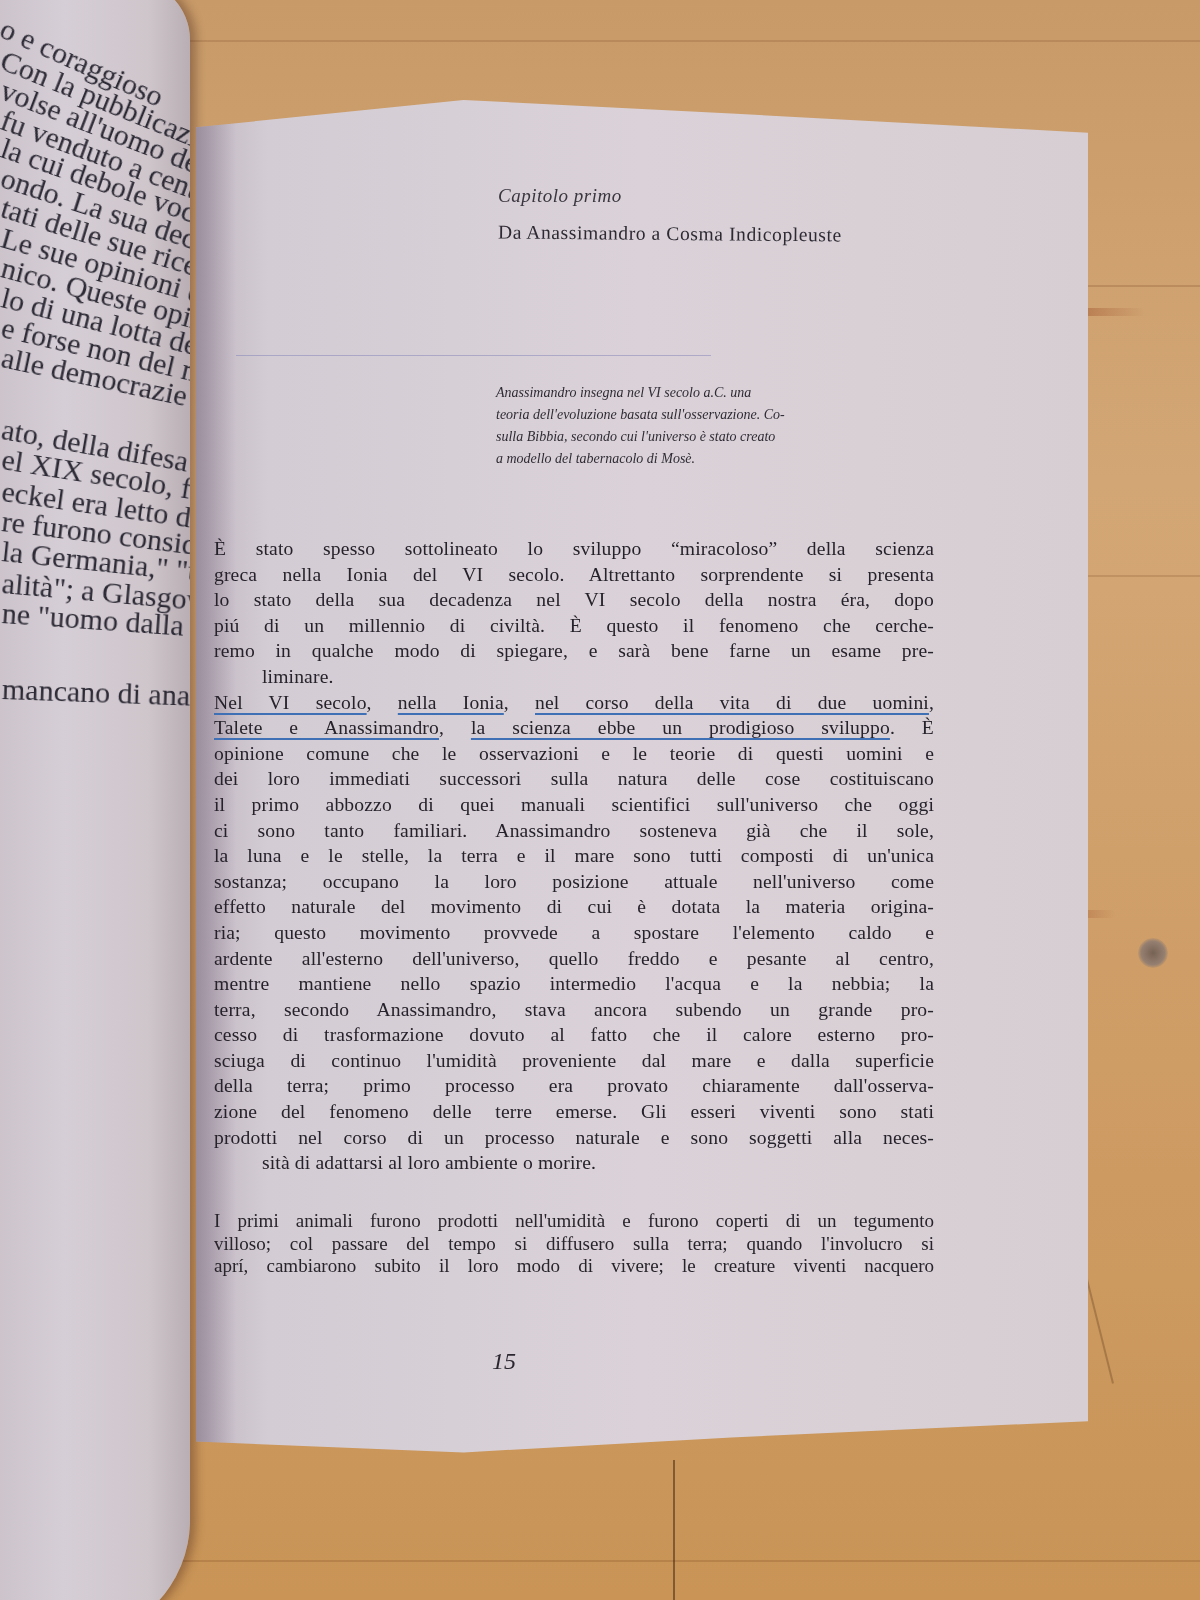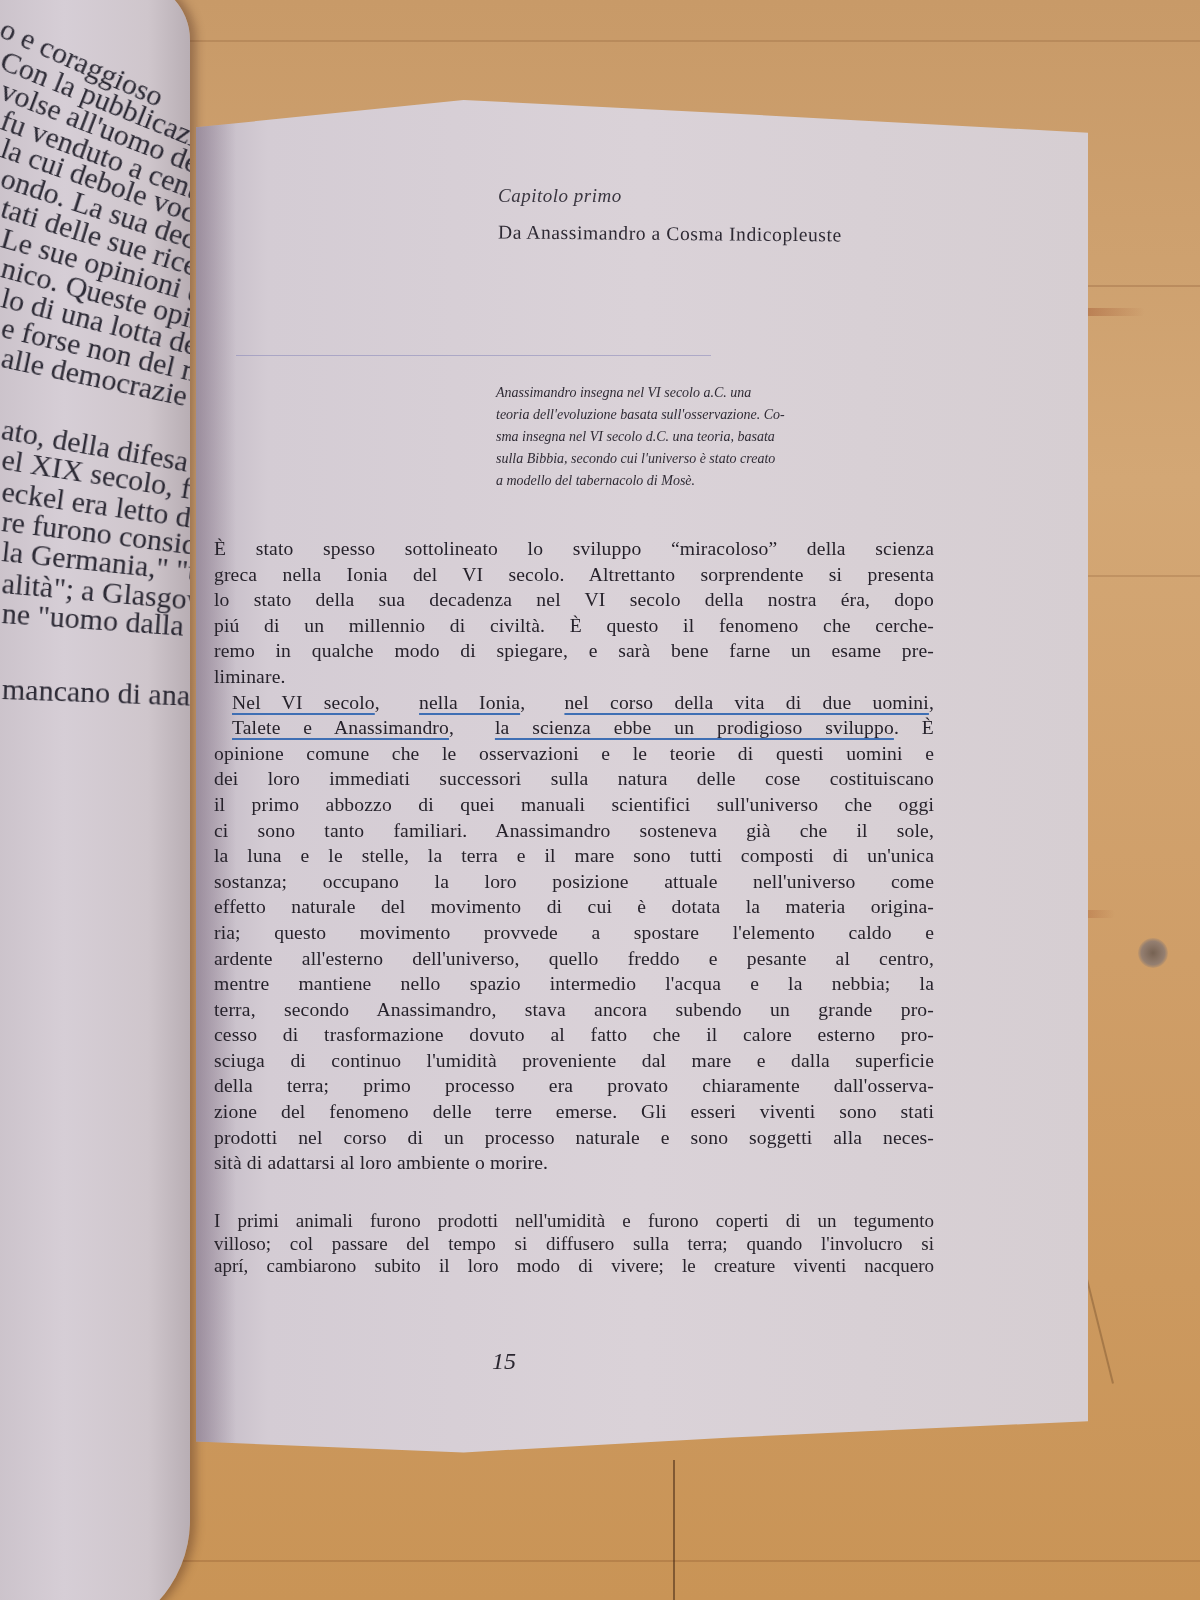--- a/index.html
+++ b/index.html
@@ -65,24 +65,24 @@
     font-style: italic; font-size: 14px; line-height: 22px; color: #2f2b35;
     text-align: justify; text-align-last: left;
   }
   .epigraph div { white-space: nowrap; }
   .body-text {
     position: absolute; left: 18px; top: 436px; width: 720px;
     font-size: 19.6px; line-height: 25.6px; color: #26222b;
     letter-spacing: 0.15px;
   }
   .body-text .line { white-space: nowrap; display: block; text-align: justify; text-align-last: justify; }
-  .body-text .line.last { text-align-last: left; }
+  .body-text .line.last { text-align-last: left; margin-left: 48px; }
   .ul {
     text-decoration: underline; text-decoration-color: #3f6fb4;
-    text-decoration-thickness: 2px; text-underline-offset: 4px; margin-left: 18px;
+    text-decoration-thickness: 2px; text-underline-offset: 4px;
   }
   .quote-block {
     position: absolute; left: 18px; top: 1110px; width: 720px;
     font-size: 19px; line-height: 22.5px; color: #28242c;
   }
   .quote-block .line { display: block; white-space: nowrap; text-align: justify; text-align-last: justify; }
   .page-number {
     position: absolute; left: 296px; top: 1248px;
     font-style: italic; font-size: 24px; color: #2a2630;
   }
@@ -129,21 +129,20 @@
 <div class="right-page">
   <div class="gutter-shadow"></div>
 
   <div class="chapter-label">Capitolo primo</div>
   <div class="chapter-title">Da Anassimandro a Cosma Indicopleuste</div>
   <div class="rule"></div>
 
   <div class="epigraph">
     <div>Anassimandro insegna nel VI secolo a.C. una</div>
     <div>teoria dell'evoluzione basata sull'osservazione. Co-</div>
-    <div>sma insegna nel VI secolo d.C. una teoria, basata</div>
     <div>sulla Bibbia, secondo cui l'universo è stato creato</div>
     <div>a modello del tabernacolo di Mosè.</div>
   </div>
 
   <div class="body-text">
     <span class="line">È stato spesso sottolineato lo sviluppo “miracoloso” della scienza</span>
     <span class="line">greca nella Ionia del VI secolo. Altrettanto sorprendente si presenta</span>
     <span class="line">lo stato della sua decadenza nel VI secolo della nostra éra, dopo</span>
     <span class="line">piú di un millennio di civiltà. È questo il fenomeno che cerche-</span>
     <span class="line">remo in qualche modo di spiegare, e sarà bene farne un esame pre-</span>

